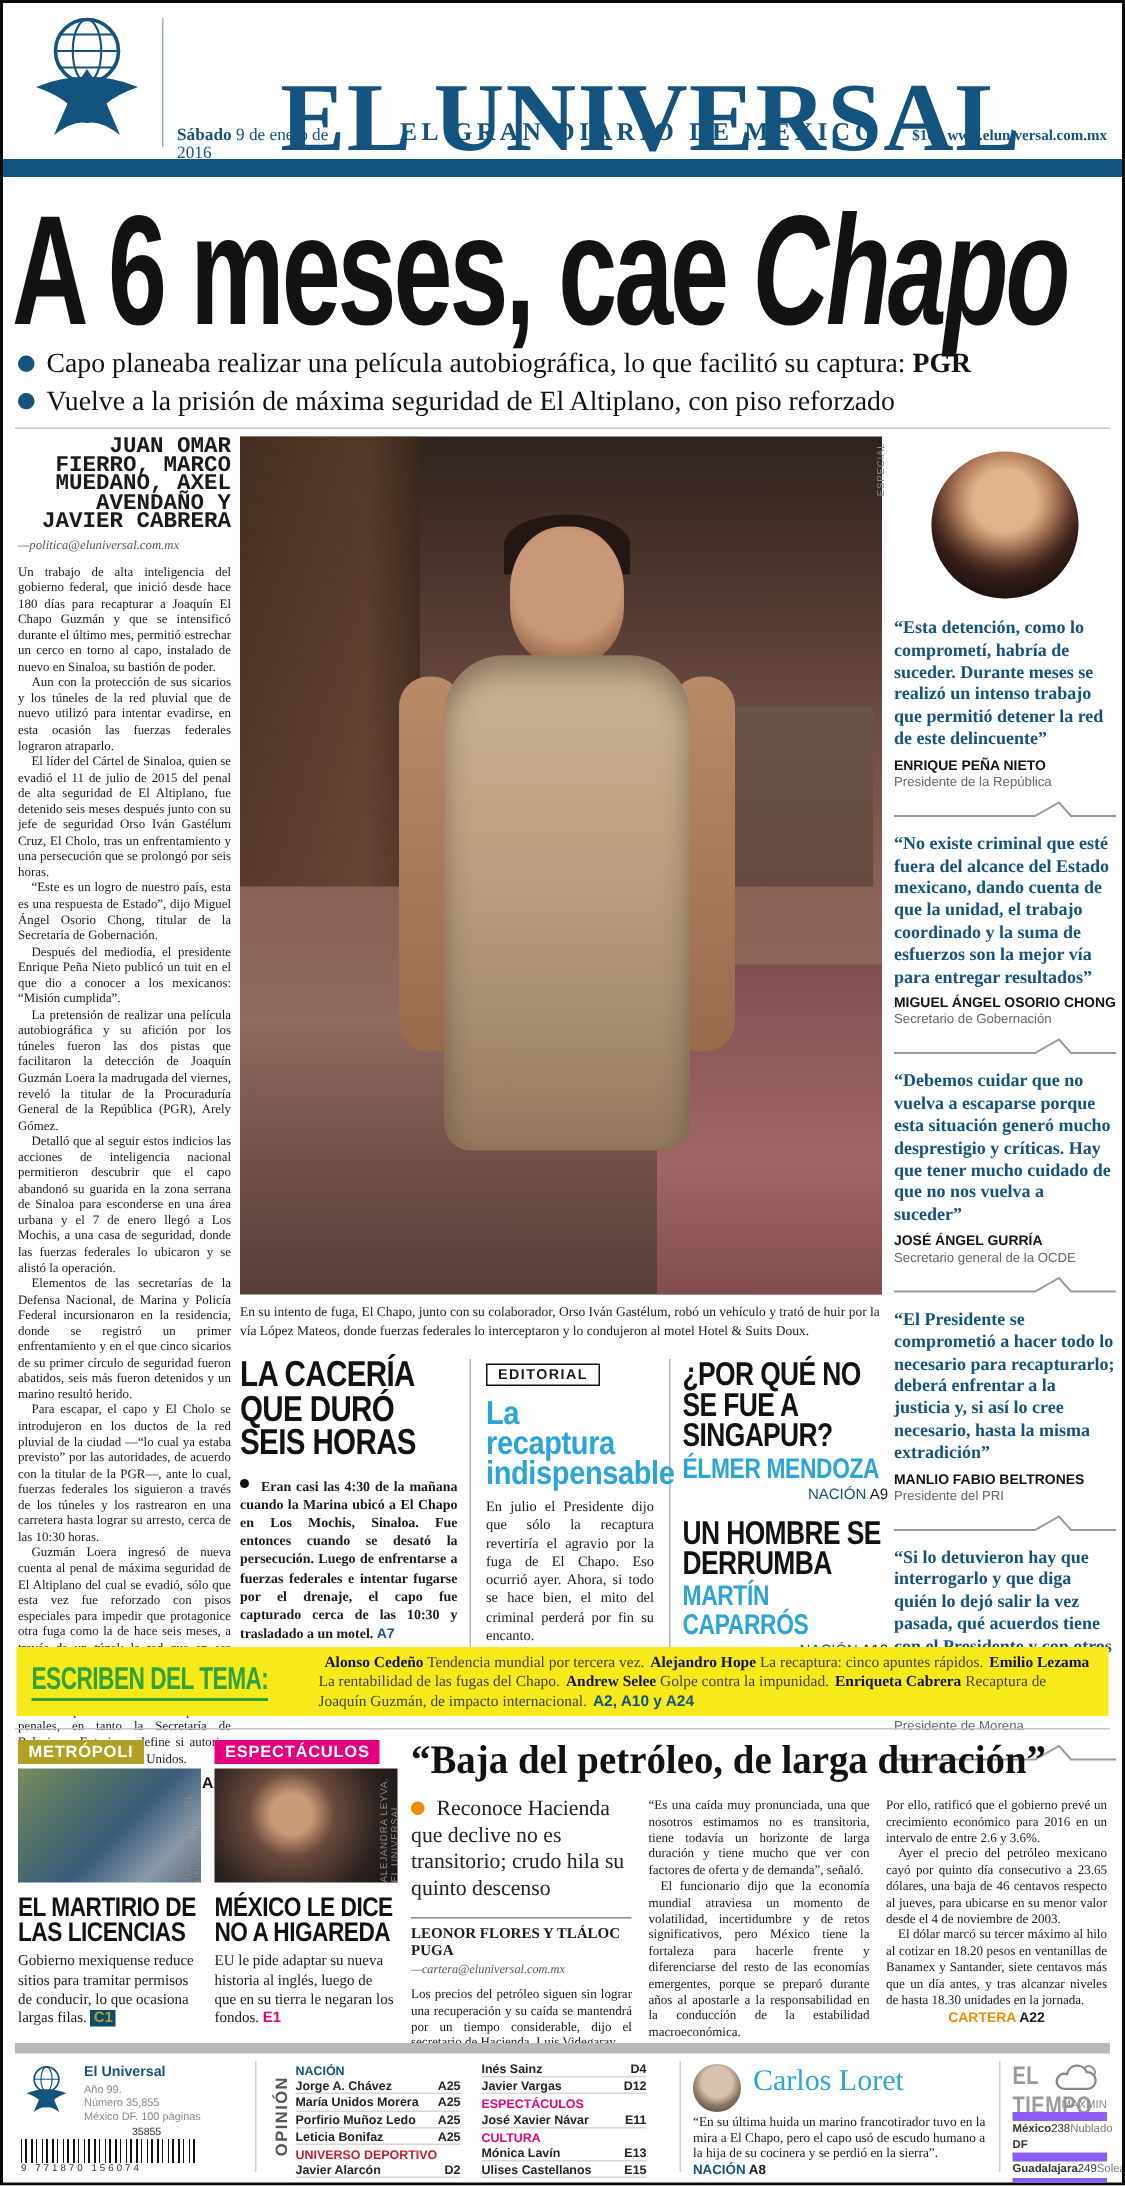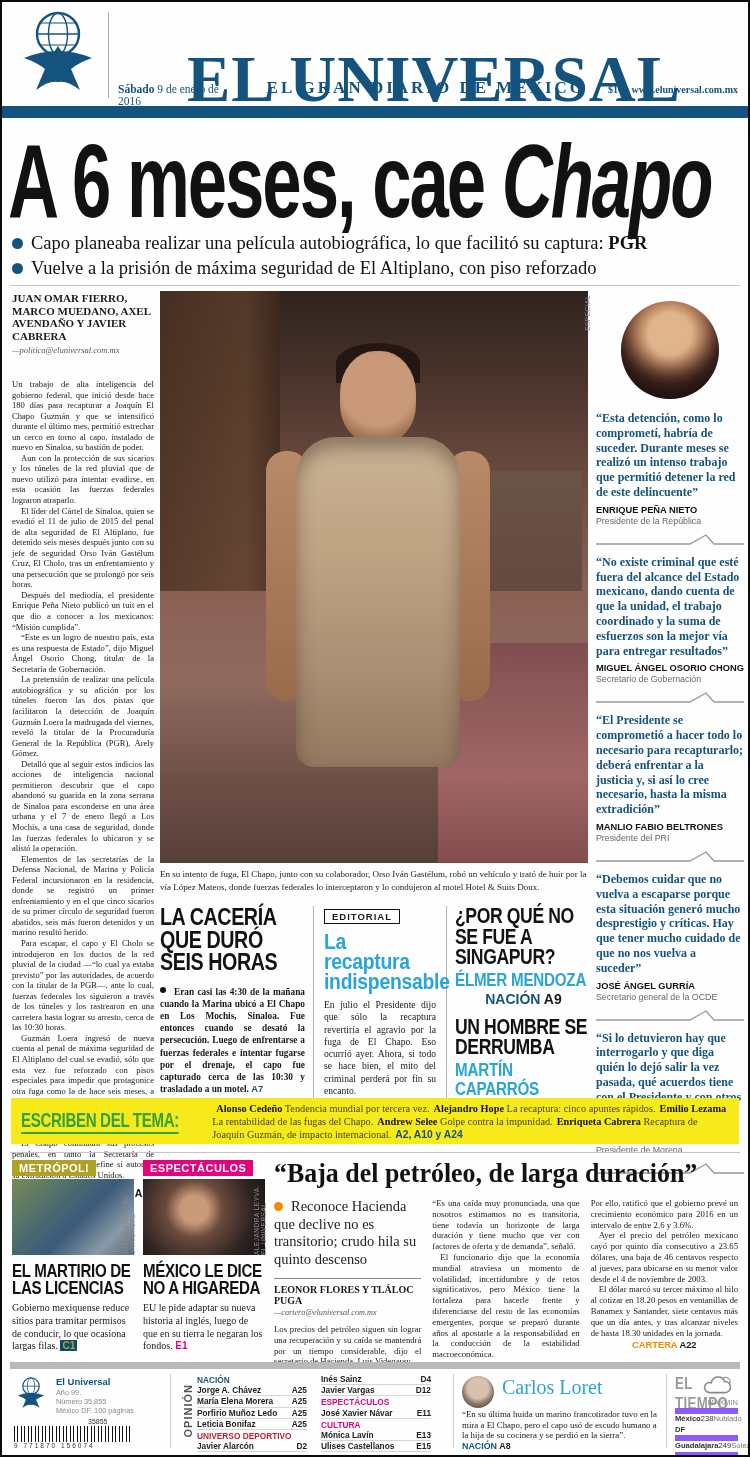--- a/index.html
+++ b/index.html
@@ -24,22 +24,22 @@
         font-family:"Liberation Sans",sans-serif;font-weight:bold;font-size:104px;line-height:106px;
         letter-spacing:-3px;color:#121212;}
   .headline .ital{font-style:italic;}
   .bullets{position:absolute;top:229px;left:10px;width:732px;font-size:18.5px;line-height:25px;color:#121212;}
   .dot{display:inline-block;width:11px;height:11px;border-radius:50%;background:#14537e;margin-right:8px;}
   .dot.orange{background:#f08b00;width:9px;height:9px;}
   .dot.black{background:#121212;width:6px;height:6px;vertical-align:2px;}
   .rule1{position:absolute;top:283px;left:8px;right:8px;border-top:1px solid #c6c6c6;}
   
   .col-left{position:absolute;top:290px;left:10px;width:142px;}
-  .byline{font-weight:bold;font-size:11px;line-height:12.5px;font-family:Liberation Serif, serif;}
-  .byline-mail{font-style:italic;font-size:8.5px;color:#555;margin:3px 0 24px;}
+  .byline{font-weight:bold;font-size:15px;line-height:12.5px;font-family:Liberation Mono, monospace;text-align:right;}
+  .byline-mail{font-style:italic;font-size:8.5px;color:#555;margin:3px 0 8px;}
   .bodytext p{margin:0;font-size:8.6px;line-height:10.55px;text-align:justify;text-indent:9px;}
   .bodytext p:first-child{text-indent:0;}
   .kicker{margin-top:6px;text-align:right;font-family:"Liberation Sans",sans-serif;font-weight:bold;font-size:10.5px;}
   .kicker .sec{color:#14537e;}
   .kicker .pg{color:#121212;margin-left:7px;}
   
   .col-center{position:absolute;top:289px;left:158px;width:428px;}
   .photo-main{position:relative;height:572px;overflow:hidden;
      background:linear-gradient(180deg,#30231f 0%,#47322a 14%,#6b4a40 32%,#8a6054 52%,#8f6a5f 68%,#6f5048 85%,#573e37 100%);}
   .ph-door{position:absolute;left:0;top:0;width:120px;height:300px;background:linear-gradient(90deg,#4a3122,#5d3f2b 70%,#3c281c);opacity:.8;}
@@ -68,21 +68,21 @@
   .ed-title{margin:8px 0 7px;font-family:"Liberation Sans",sans-serif;font-weight:bold;font-size:22px;line-height:20px;
      color:#2ba5d8;transform:scaleX(.88);transform-origin:0 0;width:128px;letter-spacing:-.3px;}
   .editorial .ed-body{margin:0;font-size:9.6px;line-height:12.3px;text-align:justify;}
   .ed-foot{margin-top:2px;text-align:right;font-family:"Liberation Sans",sans-serif;font-weight:bold;font-size:9.5px;}
   .ed-foot .sec{color:#14537e;}
   .teasers{width:137px;margin-left:8px;}
   .tz-title{margin:0;font-family:"Liberation Sans",sans-serif;font-weight:bold;font-size:22px;line-height:20.5px;
      transform:scaleX(.8);transform-origin:0 0;width:172px;color:#121212;letter-spacing:-.5px;}
   .tz-author{margin:2px 0 0;font-family:"Liberation Sans",sans-serif;font-weight:bold;font-size:19px;line-height:19px;
      color:#2ba5d8;transform:scaleX(.8);transform-origin:0 0;width:172px;letter-spacing:-.3px;}
-  .tz-pg{text-align:center;font-family:"Liberation Sans",sans-serif;font-weight:bold;font-size:14px;margin:2px 0 10px;}
+  .tz-pg{text-align:right;font-family:"Liberation Sans",sans-serif;font-weight:normal;font-size:10px;margin:2px 0 10px;}
   .tz-pg .sec{color:#14537e;}
   
   .col-right{position:absolute;top:289px;left:594px;width:148px;}
   .pena-circle{width:98px;height:98px;border-radius:50%;margin:10px auto 12px;
      background:radial-gradient(circle at 50% 34%,#e0b58c 0 26%,#b5805e 40%,#5a3328 62%,#30201c 78%,#5c2f2a 100%);
      box-shadow:inset 0 -26px 20px rgba(20,10,10,.55);}
   .quote{margin-bottom:1px;}
   .qt{margin:0;font-weight:bold;font-size:12px;line-height:14.8px;color:#14537e;}
   .qname{margin-top:5px;font-family:"Liberation Sans",sans-serif;font-weight:bold;font-size:9.3px;color:#121212;}
   .qtitle{font-family:"Liberation Sans",sans-serif;font-size:8.8px;color:#666;margin-top:1px;}
@@ -199,22 +199,22 @@
   </div>
   <div class="rule1"></div>
 
   <aside class="col-left">
     <div class="byline">JUAN OMAR FIERRO, MARCO MUEDANO, AXEL AVENDAÑO Y JAVIER CABRERA</div>
     <div class="byline-mail">—politica@eluniversal.com.mx</div>
     <div class="bodytext">
       <p>Un trabajo de alta inteligencia del gobierno federal, que inició desde hace 180 días para recapturar a Joaquín El Chapo Guzmán y que se intensificó durante el último mes, permitió estrechar un cerco en torno al capo, instalado de nuevo en Sinaloa, su bastión de poder.</p>
       <p>Aun con la protección de sus sicarios y los túneles de la red pluvial que de nuevo utilizó para intentar evadirse, en esta ocasión las fuerzas federales lograron atraparlo.</p>
       <p>El líder del Cártel de Sinaloa, quien se evadió el 11 de julio de 2015 del penal de alta seguridad de El Altiplano, fue detenido seis meses después junto con su jefe de seguridad Orso Iván Gastélum Cruz, El Cholo, tras un enfrentamiento y una persecución que se prolongó por seis horas.</p>
+      <p>“Este es un logro de nuestro país, esta es una respuesta de Estado”, dijo Miguel Ángel Osorio Chong, titular de la Secretaría de Gobernación.</p>
       <p>Después del mediodía, el presidente Enrique Peña Nieto publicó un tuit en el que dio a conocer a los mexicanos: “Misión cumplida”.</p>
-      <p>“Este es un logro de nuestro país, esta es una respuesta de Estado”, dijo Miguel Ángel Osorio Chong, titular de la Secretaría de Gobernación.</p>
       <p>La pretensión de realizar una película autobiográfica y su afición por los túneles fueron las dos pistas que facilitaron la detección de Joaquín Guzmán Loera la madrugada del viernes, reveló la titular de la Procuraduría General de la República (PGR), Arely Gómez.</p>
       <p>Detalló que al seguir estos indicios las acciones de inteligencia nacional permitieron descubrir que el capo abandonó su guarida en la zona serrana de Sinaloa para esconderse en una área urbana y el 7 de enero llegó a Los Mochis, a una casa de seguridad, donde las fuerzas federales lo ubicaron y se alistó la operación.</p>
       <p>Elementos de las secretarías de la Defensa Nacional, de Marina y Policía Federal incursionaron en la residencia, donde se registró un primer enfrentamiento y en el que cinco sicarios de su primer círculo de seguridad fueron abatidos, seis más fueron detenidos y un marino resultó herido.</p>
       <p>Para escapar, el capo y El Cholo se introdujeron en los ductos de la red pluvial de la ciudad —“lo cual ya estaba previsto” por las autoridades, de acuerdo con la titular de la PGR—, ante lo cual, fuerzas federales los siguieron a través de los túneles y los rastrearon en una carretera hasta lograr su arresto, cerca de las 10:30 horas.</p>
       <p>Guzmán Loera ingresó de nueva cuenta al penal de máxima seguridad de El Altiplano del cual se evadió, sólo que esta vez fue reforzado con pisos especiales para impedir que protagonice otra fuga como la de hace seis meses, a través de un túnel; la red que en esa ocasión planeó el escape fue desarticulada y sus integrantes, detenidos.</p>
       <p>El Chapo continuará sus procesos penales, en tanto la Secretaría de Relaciones Exteriores define si autoriza su extradición a Estados Unidos.</p>
     </div>
     <div class="kicker">
       <span class="sec">NACIÓN</span><span class="pg">A6 a A13</span>
     </div>
@@ -273,31 +273,31 @@
     </div>
     <div class="quote">
       <p class="qt">“No existe criminal que esté fuera del alcance del Estado mexicano, dando cuenta de que la unidad, el trabajo coordinado y la suma de esfuerzos son la mejor vía para entregar resultados”</p>
       <div class="qname">MIGUEL ÁNGEL OSORIO CHONG</div>
       <div class="qtitle">Secretario de Gobernación</div>
       <svg class="qdiv" width="148" height="13" viewBox="0 0 148 13">
           <polyline points="0,11 94,11 110,2 118,11 148,11" fill="none" stroke="#999" stroke-width="1.3"></polyline>
         </svg>
     </div>
     <div class="quote">
+      <p class="qt">“Debemos cuidar que no vuelva a escaparse porque esta situación generó mucho desprestigio y críticas. Hay que tener mucho cuidado de que no nos vuelva a suceder”</p>
+      <div class="qname">JOSÉ ÁNGEL GURRÍA</div>
+      <div class="qtitle">Secretario general de la OCDE</div>
+      <svg class="qdiv" width="148" height="13" viewBox="0 0 148 13">
+          <polyline points="0,11 94,11 110,2 118,11 148,11" fill="none" stroke="#999" stroke-width="1.3"></polyline>
+        </svg>
+    </div>
+    <div class="quote">
       <p class="qt">“El Presidente se comprometió a hacer todo lo necesario para recapturarlo; deberá enfrentar a la justicia y, si así lo cree necesario, hasta la misma extradición”</p>
       <div class="qname">MANLIO FABIO BELTRONES</div>
       <div class="qtitle">Presidente del PRI</div>
-      <svg class="qdiv" width="148" height="13" viewBox="0 0 148 13">
-          <polyline points="0,11 94,11 110,2 118,11 148,11" fill="none" stroke="#999" stroke-width="1.3"></polyline>
-        </svg>
-    </div>
-    <div class="quote">
-      <p class="qt">“Debemos cuidar que no vuelva a escaparse porque esta situación generó mucho desprestigio y críticas. Hay que tener mucho cuidado de que no nos vuelva a suceder”</p>
-      <div class="qname">JOSÉ ÁNGEL GURRÍA</div>
-      <div class="qtitle">Secretario general de la OCDE</div>
       <svg class="qdiv" width="148" height="13" viewBox="0 0 148 13">
           <polyline points="0,11 94,11 110,2 118,11 148,11" fill="none" stroke="#999" stroke-width="1.3"></polyline>
         </svg>
     </div>
     <div class="quote">
       <p class="qt">“Si lo detuvieron hay que interrogarlo y que diga quién lo dejó salir la vez pasada, qué acuerdos tiene con el Presidente y con otros mandatarios”</p>
       <div class="qname">ANDRÉS MANUEL LÓPEZ OBRADOR</div>
       <div class="qtitle">Presidente de Morena</div>
       <svg class="qdiv" width="148" height="13" viewBox="0 0 148 13">
           <polyline points="0,11 94,11 110,2 118,11 148,11" fill="none" stroke="#999" stroke-width="1.3"></polyline>
@@ -379,21 +379,21 @@
     <div class="f-index">
       <div class="icol">
         <div class="irow isec sec-nac">
             <span>NACIÓN</span>
           </div>
         <div class="irow">
             <span>Jorge A. Chávez</span>
             <span>A25</span>
           </div>
         <div class="irow">
-            <span>María Elena Morera</span>
+            <span>María Unidos Morera</span>
             <span>A25</span>
           </div>
         <div class="irow">
             <span>Porfirio Muñoz Ledo</span>
             <span>A25</span>
           </div>
         <div class="irow">
             <span>Leticia Bonifaz</span>
             <span>A25</span>
           </div>

